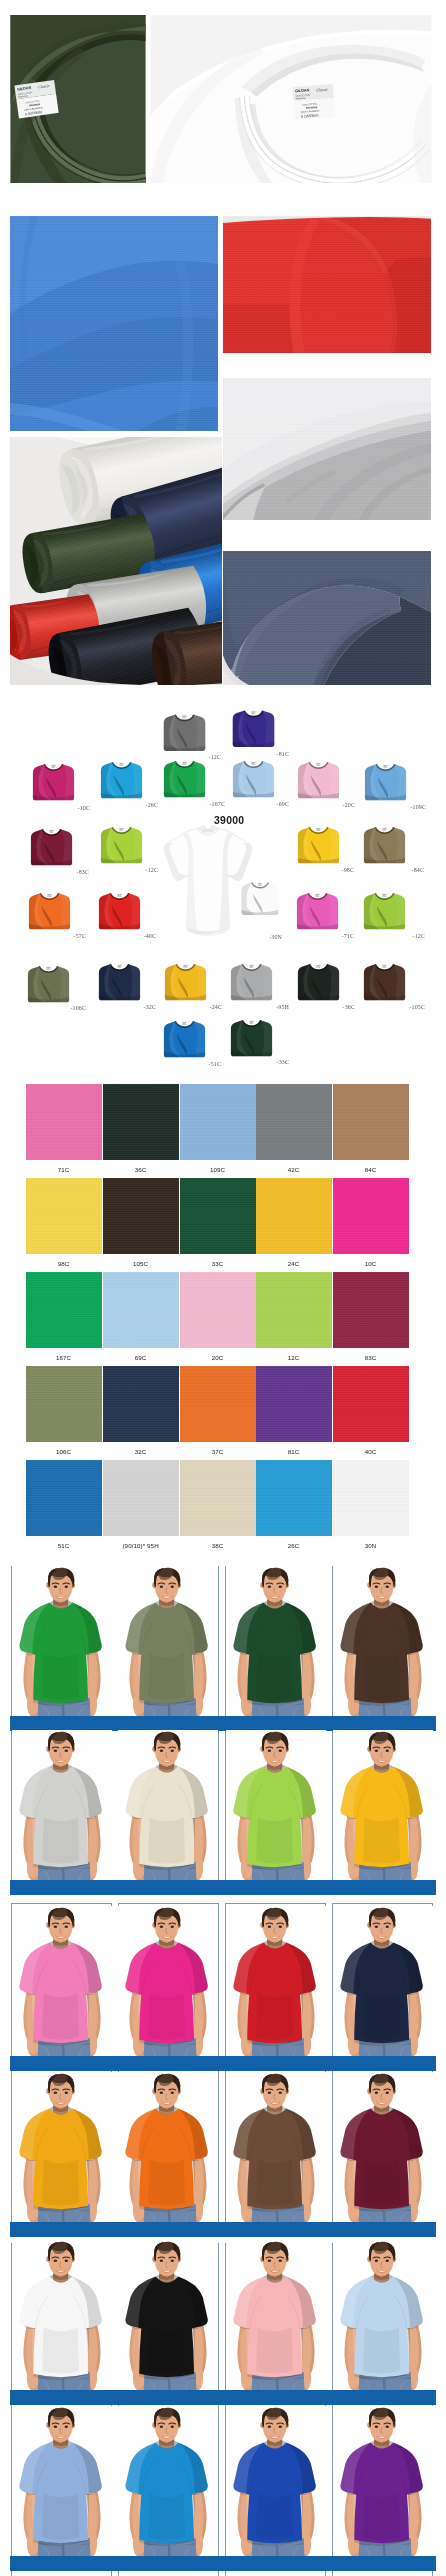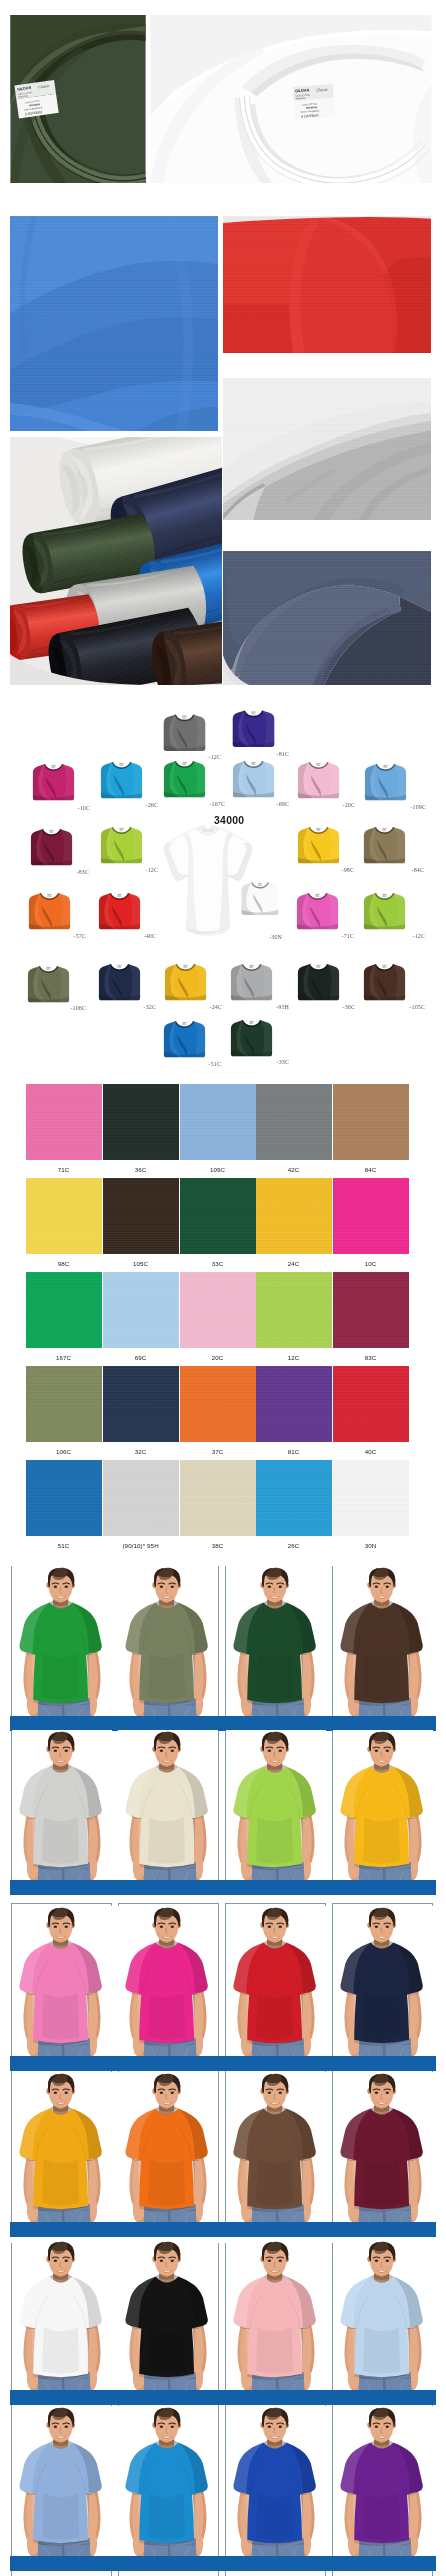--- a/index.html
+++ b/index.html
@@ -613,21 +613,21 @@
         <svg style="--tc:#fdfdfd" viewBox="0 0 150 172" preserveAspectRatio="xMidYMid meet">
           <use href="#herotee"></use>
         </svg>
       </div>
  <div class="fold" style="left:239px;top:188px;width:42px;height:42px">
         <svg style="--tc:#fafafa" viewBox="0 0 104 96" preserveAspectRatio="xMidYMid meet">
           <use href="#folded"></use>
         </svg>
       </div>
  <span class="fcode" style="left:282px;top:245px">-30N</span>
- <span class="herolabel" style="left:214px;top:126px">34000</span>
+ <span class="herolabel" style="left:214px;top:126px">39000</span>
 </div>
 <div id="sec-swatch">
  <div class="swrow">
   <div class="sw" style="left:0px">
           <div class="chip" style="background:#ef6aa8">
             <svg viewBox="0 0 110 110" preserveAspectRatio="none" style="width:76px;height:76px">
               <rect width="110" height="110" fill="url(#weave)"></rect>
             </svg>
           </div>
           <div class="lbl">71C</div>

